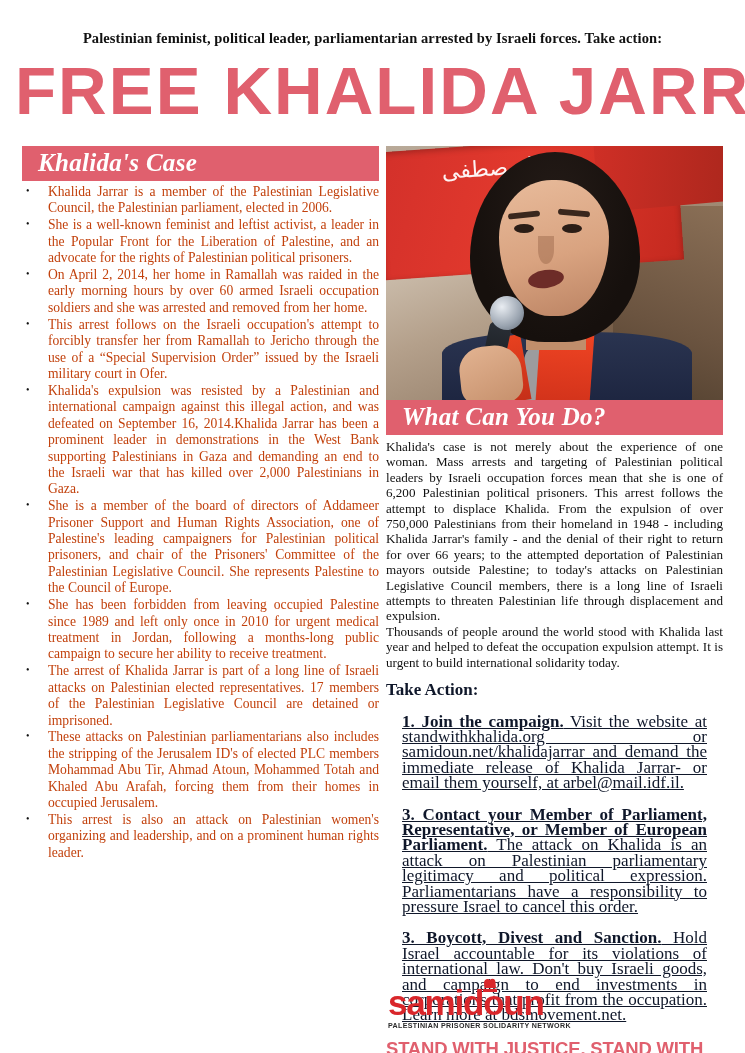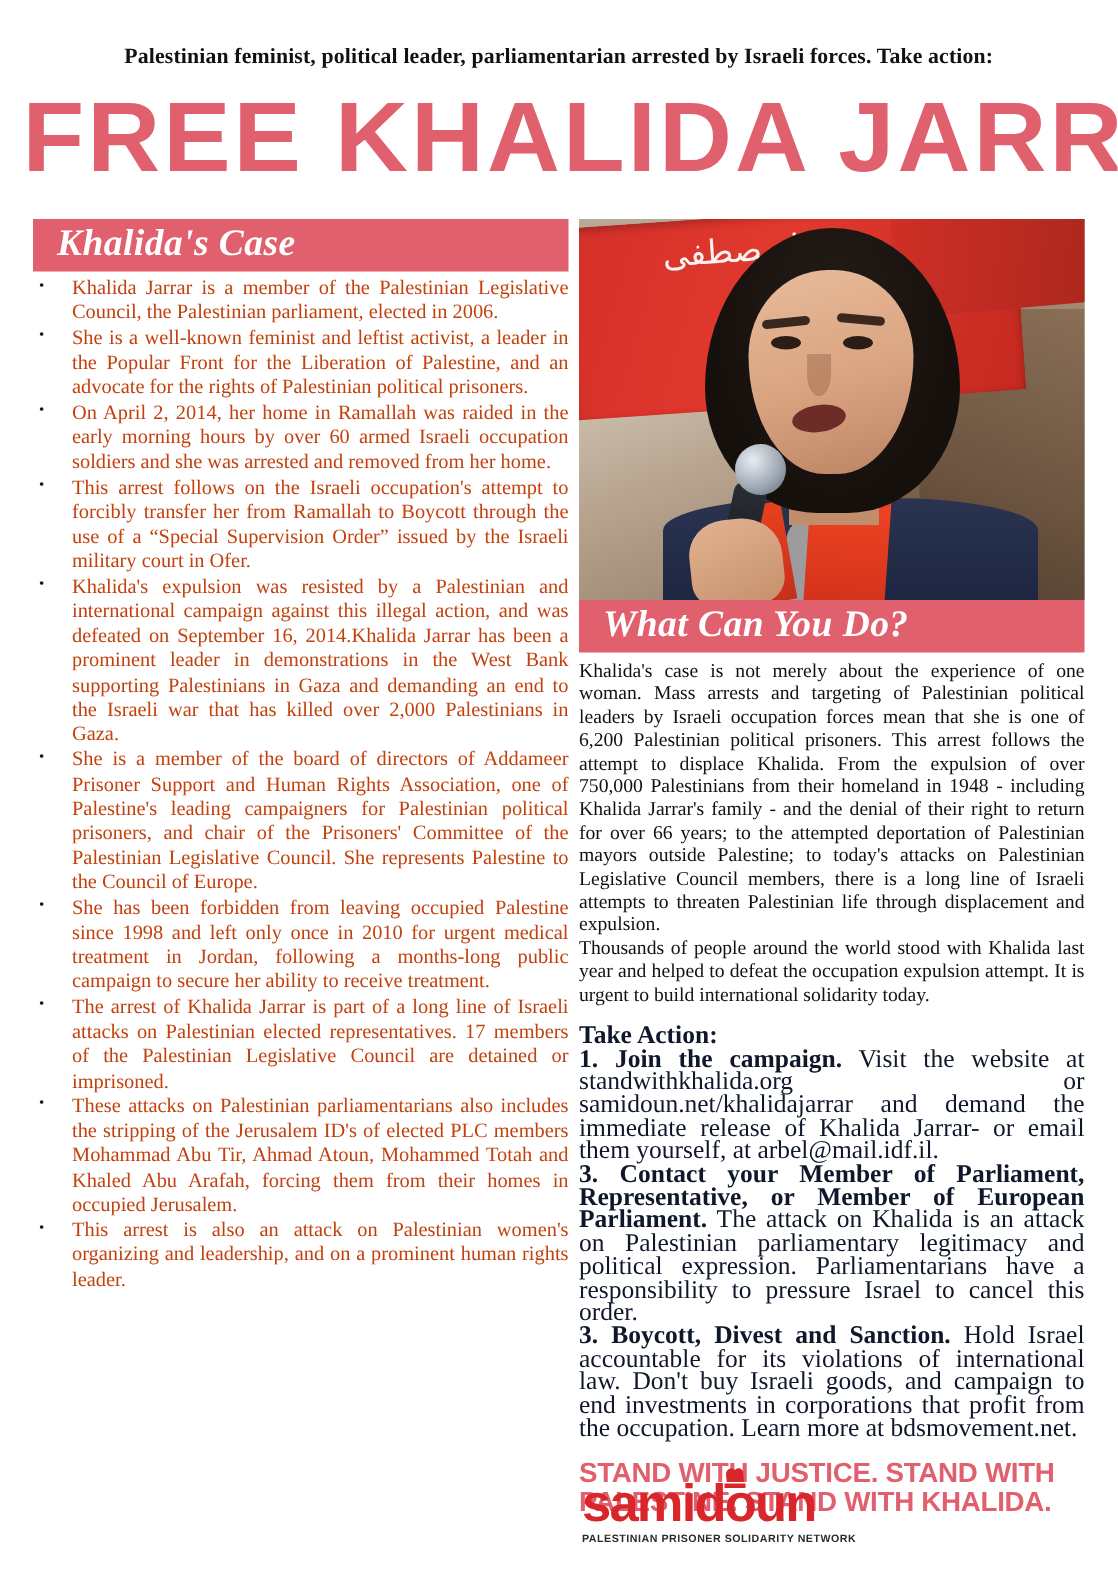--- a/index.html
+++ b/index.html
@@ -274,21 +274,21 @@
   .rtext p { margin: 0; }
 
   .take-action {
     margin-top: 12px;
     font-size: 17px;
     line-height: 15.4px;
     text-align: justify;
     color: #0f172a;
   }
   .take-action .ta-title { font-weight: bold; }
-  .take-action p { margin: 0; }
+  .take-action p { margin: 16px; text-decoration: underline; }
   .take-action b { font-weight: bold; }
 
   .slogan {
     margin-top: 13px;
     font-family: "Liberation Sans Narrow", "Liberation Sans", "DejaVu Sans", sans-serif;
     font-weight: bold;
     font-size: 18.5px;
     line-height: 19px;
     color: #E0606E;
     letter-spacing: -0.2px;
@@ -350,24 +350,24 @@
   <div class="tagline">Palestinian feminist, political leader, parliamentarian arrested by Israeli forces. Take action:</div>
 
   <div class="headline">FREE  KHALIDA  JARRAR!</div>
 
   <div class="col-left">
     <div class="band">Khalida's Case</div>
     <ul class="bullets">
       <li>Khalida Jarrar is a member of the Palestinian Legislative Council, the Palestinian parliament, elected in 2006.</li>
       <li>She is a well-known feminist and leftist activist, a leader in the Popular Front for the  Liberation of Palestine, and an advocate for the rights of Palestinian political prisoners.</li>
       <li>On April 2, 2014, her home in Ramallah was raided in the early morning hours by over 60 armed Israeli occupation soldiers and she was arrested and removed from her home.</li>
-      <li>This arrest follows on the Israeli occupation's attempt to forcibly transfer her from Ramallah to Boycott through the use of a “Special Supervision Order” issued by the Israeli military court in Ofer.</li>
+      <li>This arrest follows on the Israeli occupation's attempt to forcibly transfer her from Ramallah to Jericho through the use of a “Special Supervision Order” issued by the Israeli military court in Ofer.</li>
       <li>Khalida's expulsion was resisted by a Palestinian and international campaign against this illegal action, and was defeated on September 16, 2014.Khalida Jarrar has been a prominent leader in demonstrations in the West Bank supporting Palestinians in Gaza and demanding an end to the Israeli war that has killed over 2,000 Palestinians in Gaza.</li>
       <li>She is a member of the board of directors of Addameer Prisoner Support and Human Rights Association, one of Palestine's leading campaigners for Palestinian political prisoners, and chair of the Prisoners' Committee of the Palestinian Legislative Council. She represents Palestine to the Council of Europe.</li>
-      <li>She has been forbidden from leaving occupied Palestine since 1998 and left only once in 2010 for urgent medical treatment in Jordan, following a months-long public campaign to secure her ability to receive treatment.</li>
+      <li>She has been forbidden from leaving occupied Palestine since 1989 and left only once in 2010 for urgent medical treatment in Jordan, following a months-long public campaign to secure her ability to receive treatment.</li>
       <li>The arrest of Khalida Jarrar is part of a long line of Israeli attacks on Palestinian elected representatives. 17 members of the Palestinian Legislative Council are detained or imprisoned.</li>
       <li>These attacks on Palestinian parliamentarians also includes the stripping of the Jerusalem ID's of elected PLC members Mohammad Abu Tir, Ahmad Atoun, Mohammed Totah and Khaled Abu Arafah, forcing them from their homes in occupied Jerusalem.</li>
       <li>This arrest is also an attack on Palestinian women's organizing and leadership, and on a prominent human rights leader.</li>
     </ul>
   </div>
 
   <div class="col-right">
 
     <div class="photo">
       <div class="bg-wall"></div>

